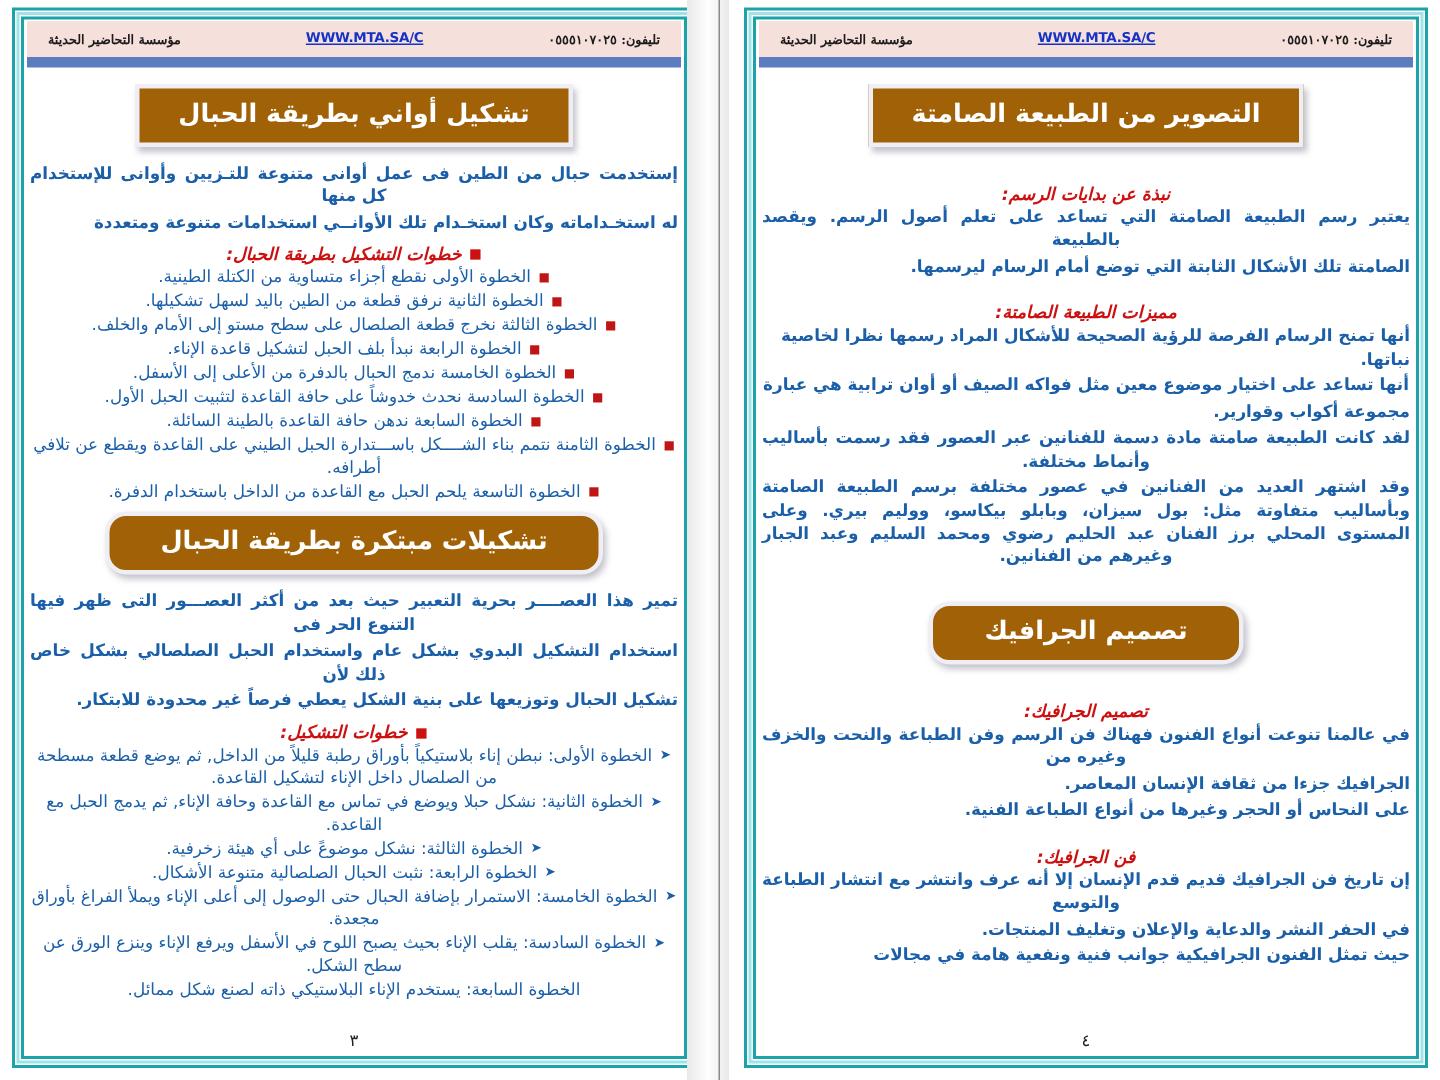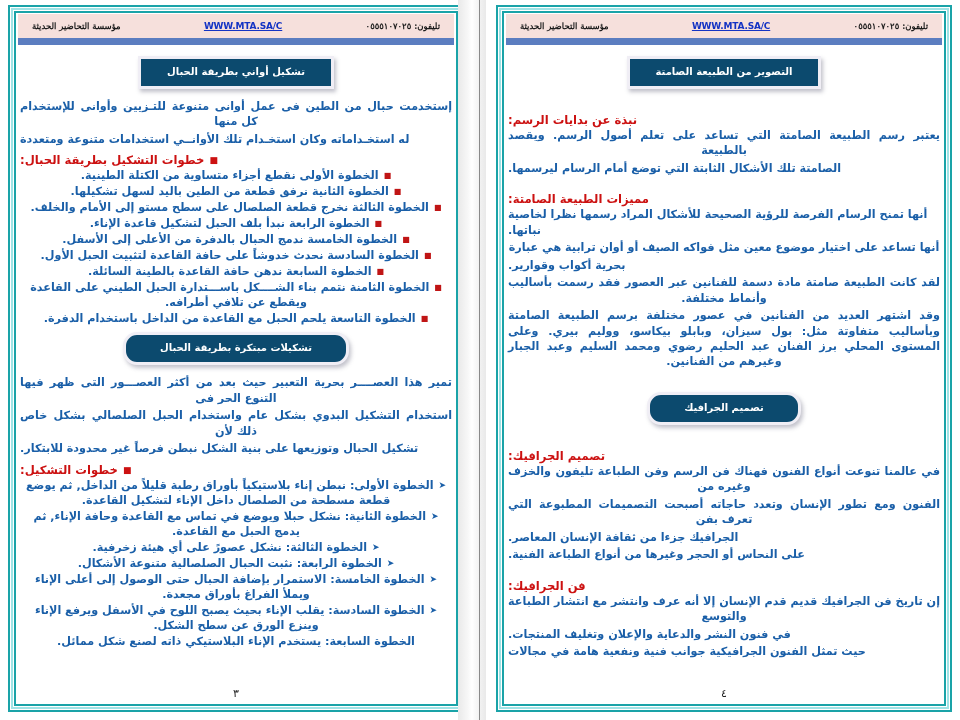--- a/index.html
+++ b/index.html
@@ -118,74 +118,75 @@
     z-index: 2;
   }
 
   
   .plaque-wrap {
     display: flex;
     justify-content: center;
     margin: 6px 0 10px 0;
   }
   .plaque {
-    background: #0c4a6e;
+    background: #a16207;
     color: #ffffff;
-    font-size: 10px;
+    font-size: 17px;
     font-weight: bold;
     padding: 7px 26px 9px 26px;
     text-align: right;
     border: 3px solid #f0eef5;
     box-shadow: 2px 3px 4px rgba(120,120,140,0.45);
     font-family: "DejaVu Sans", "Liberation Sans", sans-serif;
     white-space: nowrap;
   }
   .plaque.narrow { padding: 7px 34px 9px 34px; border-radius: 14px; }
 
   
   .para {
     font-size: 11.2px;
     font-weight: bold;
     line-height: 1.38;
     color: #1a5fa8;
-    text-align: left;
+    text-align: right;
     margin: 0 0 2px 0;
     font-family: "DejaVu Sans", "Liberation Sans", sans-serif;
   }
   .para.justify {
     text-align: justify;
     text-align-last: center;
   }
   .heading-red {
     font-size: 11.6px;
     font-weight: bold;
     color: #cc1111;
-    text-align: left;
+    text-align: center;
     margin: 6px 0 1px 0;
     font-family: "DejaVu Sans", "Liberation Sans", sans-serif;
+    font-style: italic;
   }
   .heading-red.bulleted::before {
     content: "\25A0";
     color: #cc1111;
     margin-left: 5px;
     font-size: 9px;
     vertical-align: 1px;
   }
   .spacer-sm { height: 8px; }
   .spacer-md { height: 14px; }
 
   
   ul.steps {
     list-style: none;
     margin: 0;
     padding: 0;
   }
   ul.steps li {
     font-size: 11.2px;
-    font-weight: bold;
+    font-weight: normal;
     color: #1a5fa8;
     line-height: 1.34;
     text-align: center;
     margin: 0 0 1px 0;
     font-family: "DejaVu Sans", "Liberation Sans", sans-serif;
   }
   ul.steps li .bullet-sq {
     color: #c01515;
     font-size: 8px;
     margin-left: 5px;
@@ -251,28 +252,28 @@
         <li><span class="bullet-sq">■</span><span>الخطوة الثامنة نتمم بناء الشــــكل باســـتدارة الحبل الطيني على القاعدة ويقطع عن تلافي أطرافه.</span></li>
         <li><span class="bullet-sq">■</span><span>الخطوة التاسعة يلحم الحبل مع القاعدة من الداخل باستخدام الدفرة.</span></li>
       </ul>
 
       <div class="plaque-wrap">
         <div class="plaque narrow">تشكيلات مبتكرة بطريقة الحبال</div>
       </div>
 
       <p class="para justify">تمير هذا العصــــر بحرية التعبير حيث بعد من أكثر العصـــور التى ظهر فيها التنوع الحر فى</p>
       <p class="para justify">استخدام التشكيل البدوي بشكل عام واستخدام الحبل الصلصالي بشكل خاص ذلك لأن</p>
-      <p class="para">تشكيل الحبال وتوزيعها على بنية الشكل نبطن فرصاً غير محدودة للابتكار.</p>
+      <p class="para">تشكيل الحبال وتوزيعها على بنية الشكل يعطي فرصاً غير محدودة للابتكار.</p>
 
       <div class="heading-red bulleted">خطوات التشكيل:</div>
 
       <ul class="steps">
         <li><span class="bullet-ar">➤</span><span>الخطوة الأولى: نبطن إناء بلاستيكياً بأوراق رطبة قليلاً من الداخل, ثم يوضع قطعة مسطحة من الصلصال داخل الإناء لتشكيل القاعدة.</span></li>
         <li><span class="bullet-ar">➤</span><span>الخطوة الثانية: نشكل حبلا ويوضع في تماس مع القاعدة وحافة الإناء, ثم يدمج الحبل مع القاعدة.</span></li>
-        <li><span class="bullet-ar">➤</span><span>الخطوة الثالثة: نشكل عصورً على أي هيئة زخرفية.</span></li>
+        <li><span class="bullet-ar">➤</span><span>الخطوة الثالثة: نشكل موضوعً على أي هيئة زخرفية.</span></li>
         <li><span class="bullet-ar">➤</span><span>الخطوة الرابعة: نثبت الحبال الصلصالية متنوعة الأشكال.</span></li>
         <li><span class="bullet-ar">➤</span><span>الخطوة الخامسة: الاستمرار بإضافة الحبال حتى الوصول إلى أعلى الإناء ويملأ الفراغ بأوراق مجعدة.</span></li>
         <li><span class="bullet-ar">➤</span><span>الخطوة السادسة: يقلب الإناء بحيث يصبح اللوح في الأسفل ويرفع الإناء وينزع الورق عن سطح الشكل.</span></li>
         <li class="nobullet"><span>الخطوة السابعة: يستخدم الإناء البلاستيكي ذاته لصنع شكل ممائل.</span></li>
       </ul>
 
     </div>
 
     <div class="page-number">٣</div>
   </div>
@@ -302,43 +303,42 @@
 
       <div class="heading-red">نبذة عن بدايات الرسم:</div>
       <p class="para justify">يعتبر رسم الطبيعة الصامتة التي تساعد على تعلم أصول الرسم. ويقصد بالطبيعة</p>
       <p class="para">الصامتة تلك الأشكال الثابتة التي توضع أمام الرسام ليرسمها.</p>
 
       <div class="spacer-sm"></div>
 
       <div class="heading-red">مميزات الطبيعة الصامتة:</div>
       <p class="para">أنها تمنح الرسام الفرصة للرؤية الصحيحة للأشكال المراد رسمها نظرا لخاصية نباتها.</p>
       <p class="para justify">أنها تساعد على اختيار موضوع معين مثل فواكه الصيف أو أوان ترابية هي عبارة</p>
-      <p class="para">بحرية أكواب وقوارير.</p>
+      <p class="para">مجموعة أكواب وقوارير.</p>
       <p class="para justify">لقد كانت الطبيعة صامتة مادة دسمة للفنانين عبر العصور فقد رسمت بأساليب وأنماط مختلفة.</p>
       <p class="para justify">وقد اشتهر العديد من الفنانين في عصور مختلفة برسم الطبيعة الصامتة وبأساليب متفاوتة مثل: بول سيزان، وبابلو بيكاسو، ووليم بيري. وعلى المستوى المحلي برز الفنان عبد الحليم رضوي ومحمد السليم وعبد الجبار وغيرهم من الفنانين.</p>
 
       <div class="spacer-md"></div>
 
       <div class="plaque-wrap">
         <div class="plaque narrow">تصميم الجرافيك</div>
       </div>
 
       <div class="spacer-sm"></div>
 
       <div class="heading-red">تصميم الجرافيك:</div>
-      <p class="para justify">في عالمنا تنوعت أنواع الفنون فهناك فن الرسم وفن الطباعة تليفون والخزف وغيره من</p>
-      <p class="para justify">الفنون ومع تطور الإنسان وتعدد حاجاته أصبحت التصميمات المطبوعة التي تعرف بفن</p>
+      <p class="para justify">في عالمنا تنوعت أنواع الفنون فهناك فن الرسم وفن الطباعة والنحت والخزف وغيره من</p>
       <p class="para">الجرافيك جزءا من ثقافة الإنسان المعاصر.</p>
       <p class="para">على النحاس أو الحجر وغيرها من أنواع الطباعة الفنية.</p>
 
       <div class="spacer-sm"></div>
 
       <div class="heading-red">فن الجرافيك:</div>
       <p class="para justify">إن تاريخ فن الجرافيك قديم قدم الإنسان إلا أنه عرف وانتشر مع انتشار الطباعة والتوسع</p>
-      <p class="para">في فنون النشر والدعاية والإعلان وتغليف المنتجات.</p>
+      <p class="para">في الحفر النشر والدعاية والإعلان وتغليف المنتجات.</p>
       <p class="para">حيث تمثل الفنون الجرافيكية جوانب فنية ونفعية هامة في مجالات</p>
 
     </div>
 
     <div class="page-number">٤</div>
   </div>
 
 </div>
 
 </body></html>

